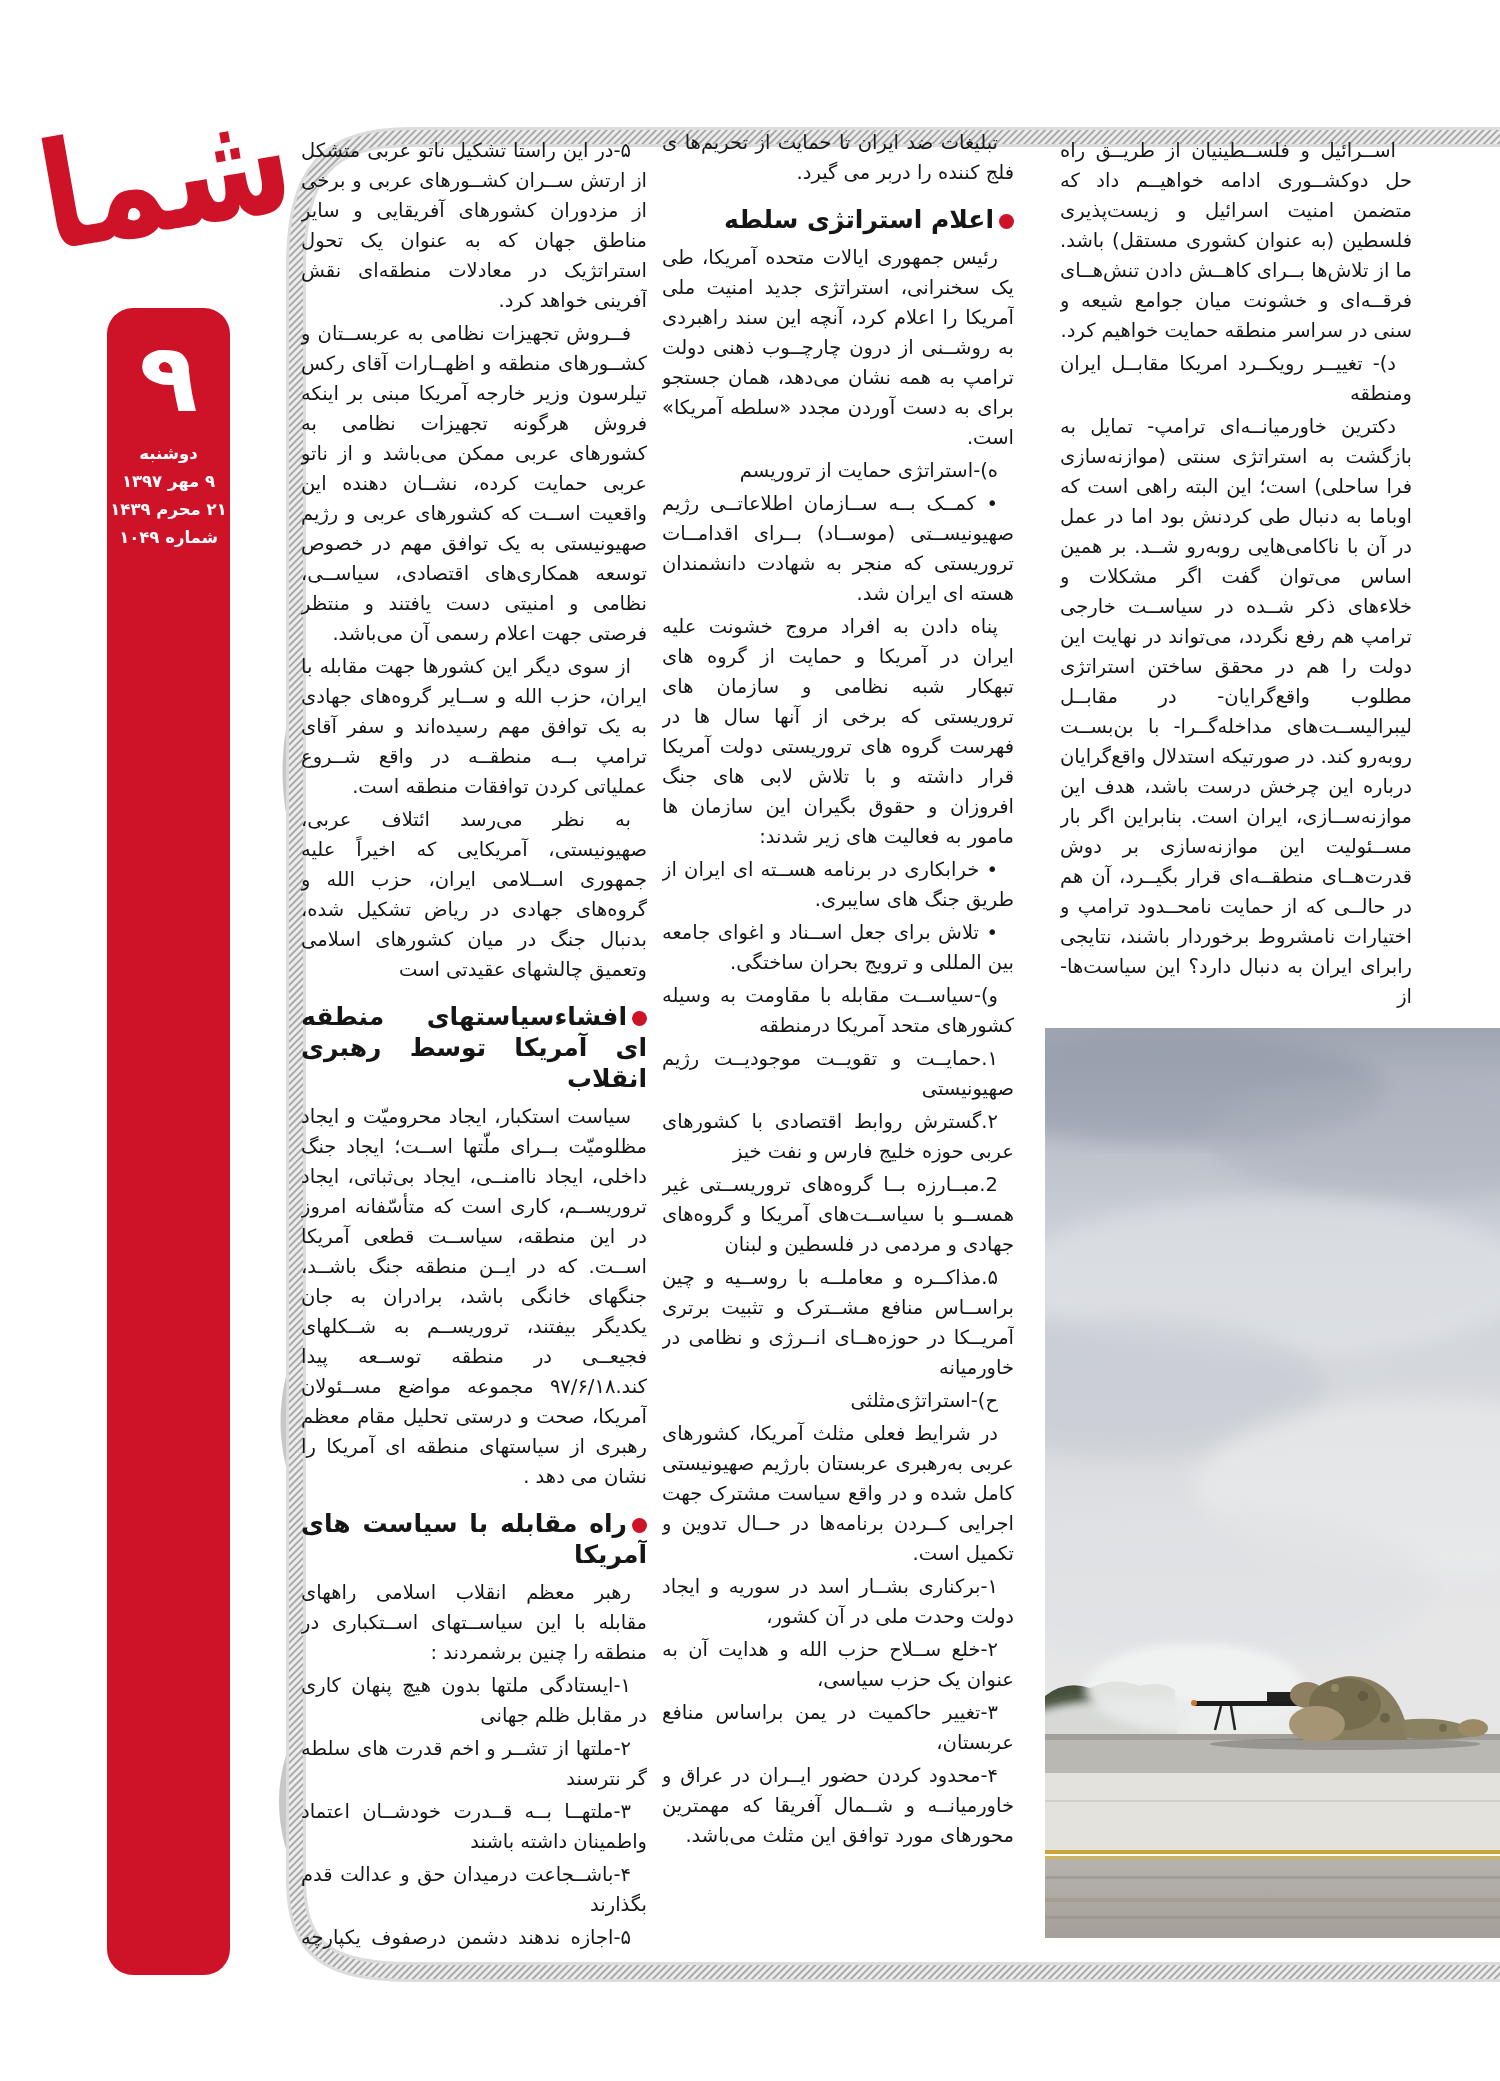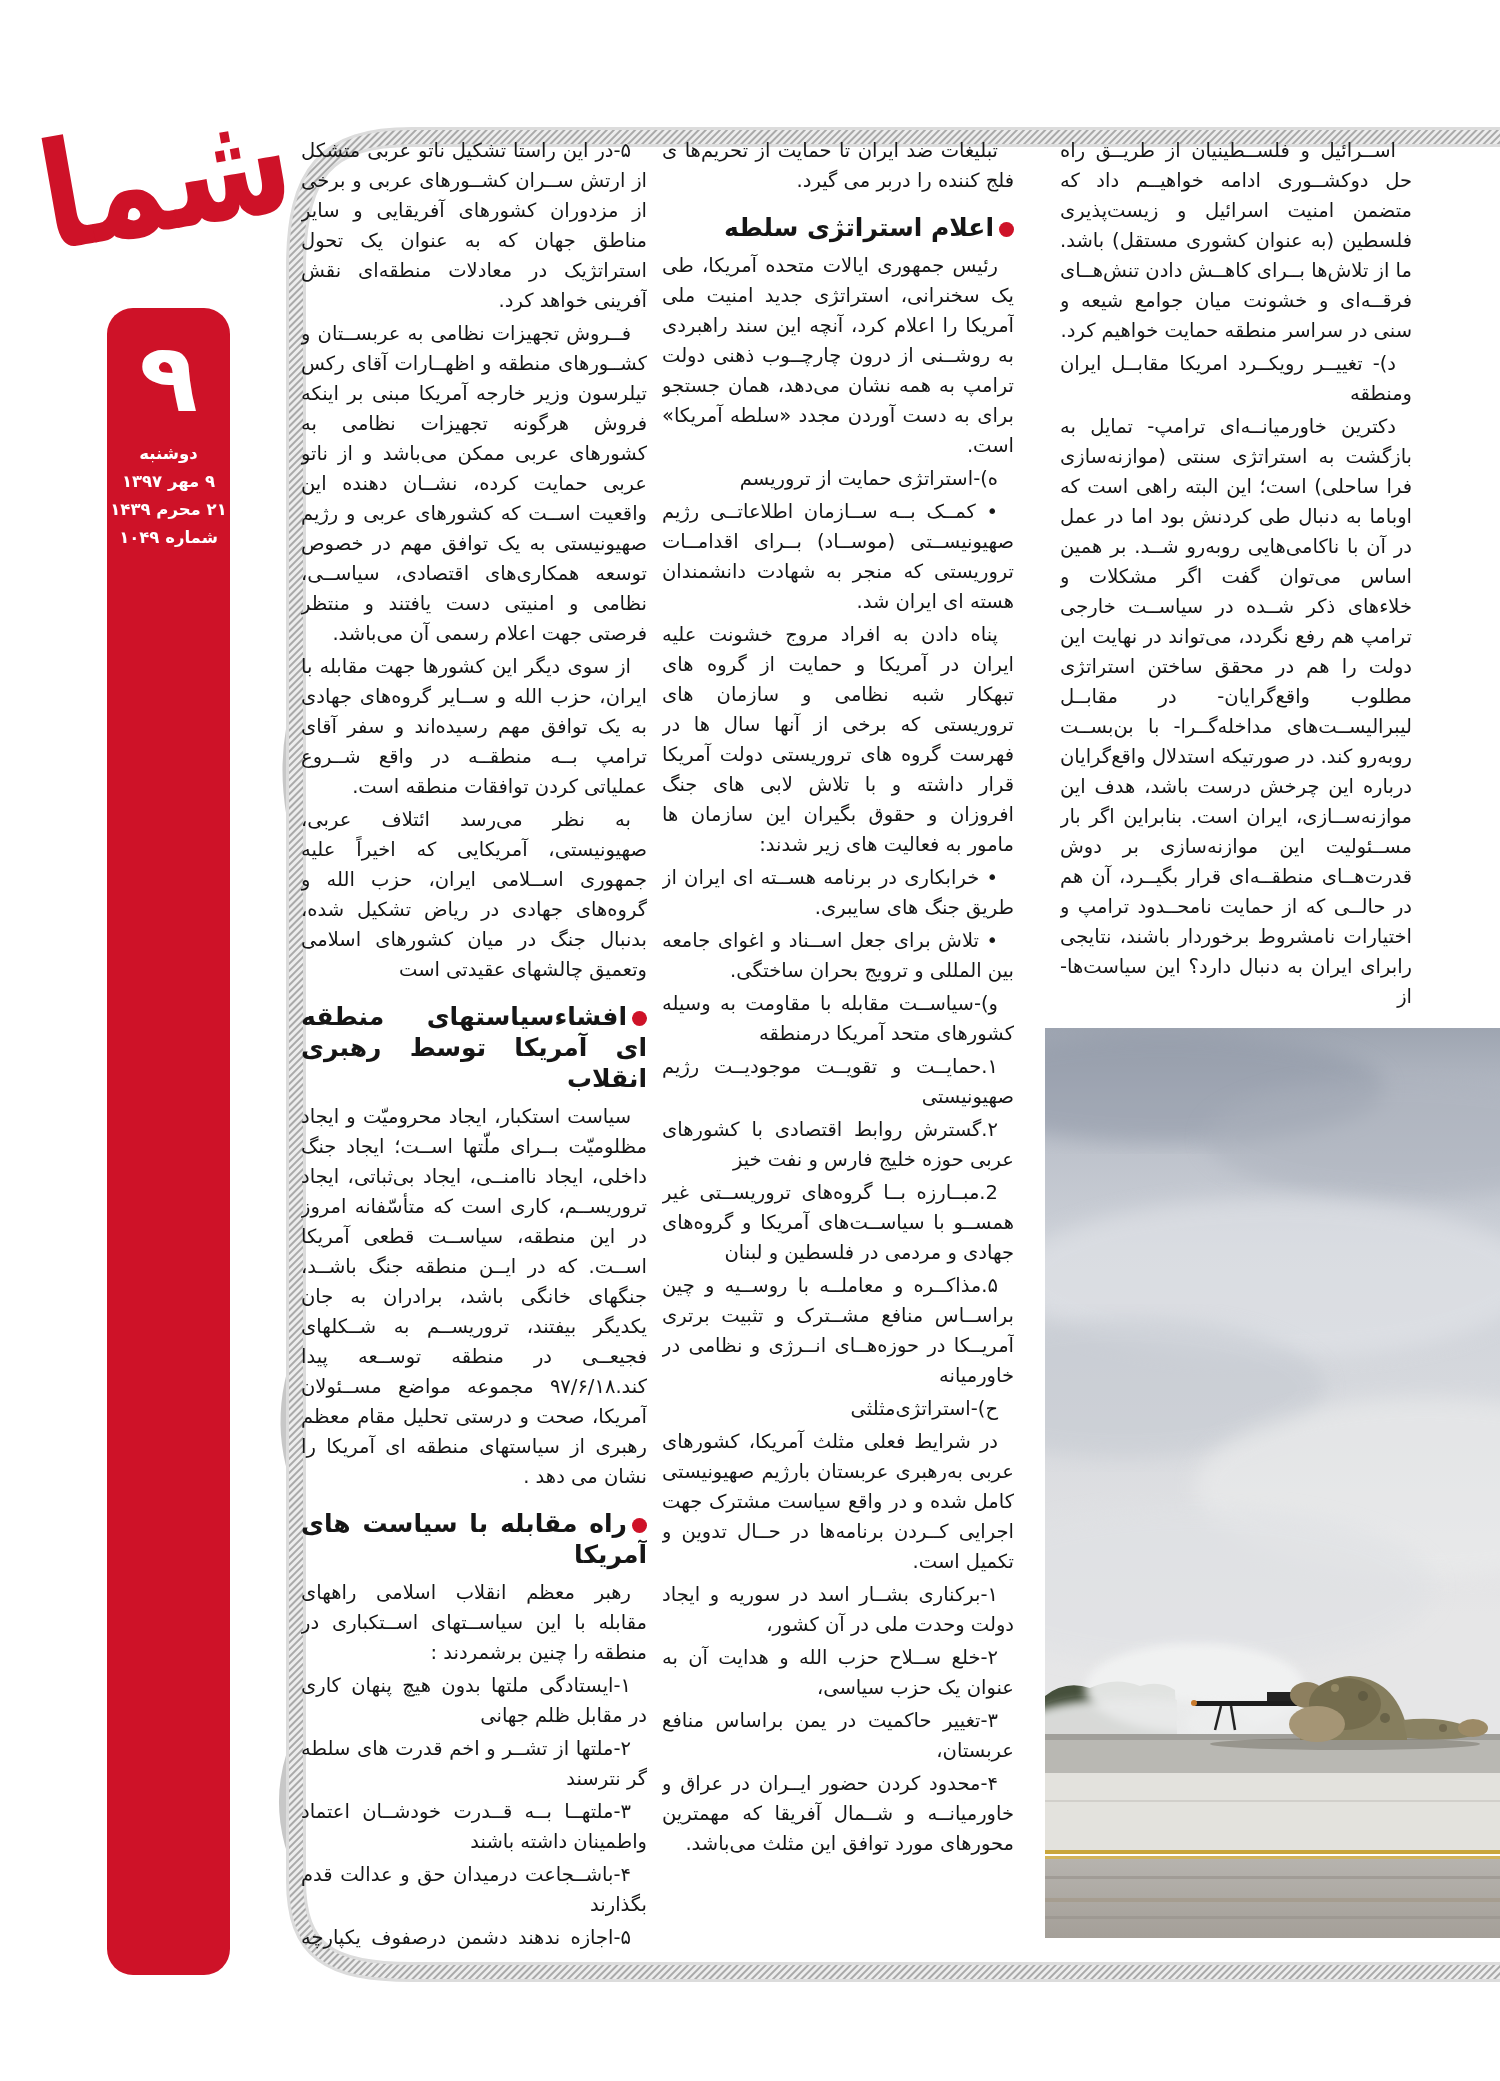--- a/index.html
+++ b/index.html
@@ -30,21 +30,21 @@
     font-size:16.5px;font-weight:bold;line-height:28px;white-space:nowrap;
   }
   
   .border-svg{position:absolute;left:0;top:0;z-index:1;}
   
   .col{
     position:absolute;z-index:2;direction:rtl;text-align:justify;
     color:#161616;font-size:19.5px;line-height:30px;
   }
   .col-right {left:1060px;top:136px;width:352px;height:892px;overflow:hidden;}
-  .col-middle{left:662px; top:136px;width:352px;height:1808px;overflow:hidden;}
+  .col-middle{left:662px; top:128px;width:352px;height:1808px;overflow:hidden;}
   .col-left  {left:301px; top:136px;width:346px;height:1816px;overflow:hidden;}
   .para{margin:0 0 3px 0;text-indent:16px;}
   .heading{
     margin:16px 0 8px 0;font-weight:bold;font-size:25px;line-height:31px;
     text-indent:0;
   }
   .heading .dot{
     display:inline-block;width:15px;height:15px;border-radius:50%;
     background:#ce1228;margin-left:5px;vertical-align:-1px;
   }

